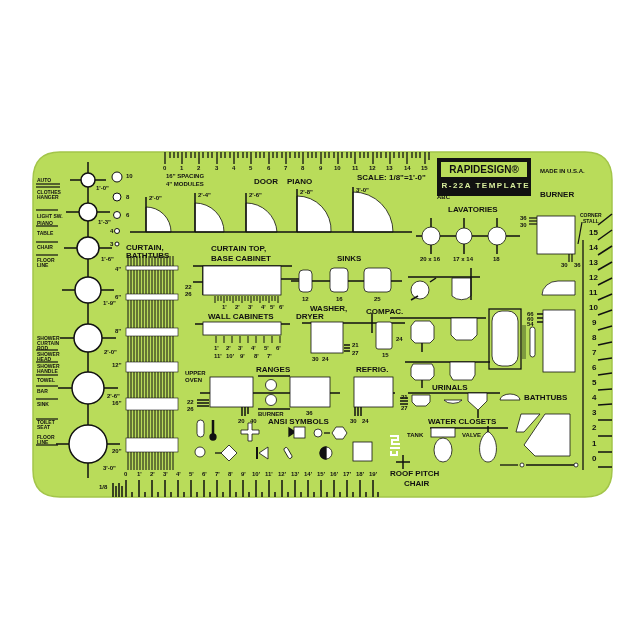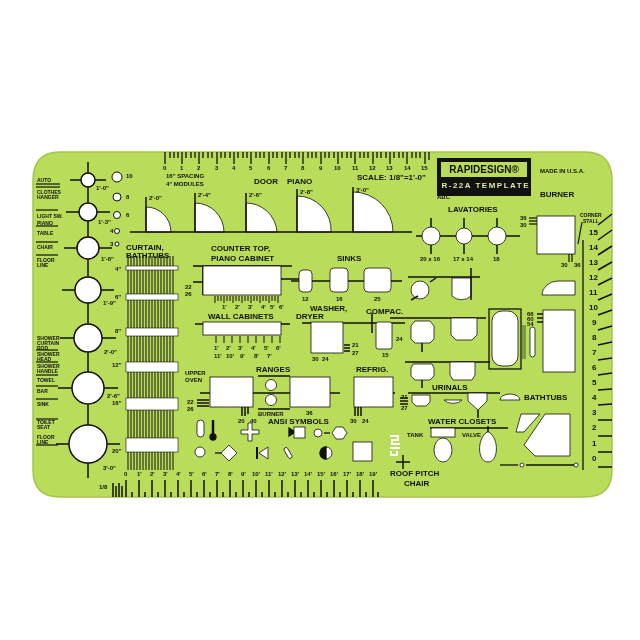--- a/index.html
+++ b/index.html
@@ -533,22 +533,22 @@
 
 <div class="lbl md" style="left:126px;top:244px">CURTAIN,</div>
 <div class="lbl md" style="left:126px;top:252px">BATHTUBS</div>
 <div class="lbl sm" style="left:115px;top:266px">4"</div>
 <div class="lbl sm" style="left:115px;top:294px">6"</div>
 <div class="lbl sm" style="left:115px;top:328px">8"</div>
 <div class="lbl sm" style="left:112px;top:362px">12"</div>
 <div class="lbl sm" style="left:112px;top:400px">16"</div>
 <div class="lbl sm" style="left:112px;top:448px">20"</div>
 
-<div class="lbl md" style="left:211px;top:245px">COUNTER TOP,</div>
-<div class="lbl md" style="left:211px;top:255px">PIANO CABINET</div>
+<div class="lbl md" style="left:211px;top:245px">CURTAIN TOP,</div>
+<div class="lbl md" style="left:211px;top:255px">BASE CABINET</div>
 <div class="lbl sm" style="left:185px;top:284px">22</div>
 <div class="lbl sm" style="left:185px;top:291px">26</div>
 <div class="lbl sm" style="left:222px;top:304px">1'</div>
 <div class="lbl sm" style="left:235px;top:304px">2'</div>
 <div class="lbl sm" style="left:248px;top:304px">3'</div>
 <div class="lbl sm" style="left:261px;top:304px">4'</div>
 <div class="lbl sm" style="left:270px;top:304px">5'</div>
 <div class="lbl sm" style="left:279px;top:304px">6'</div>
 
 <div class="lbl md" style="left:208px;top:313px">WALL CABINETS</div>

